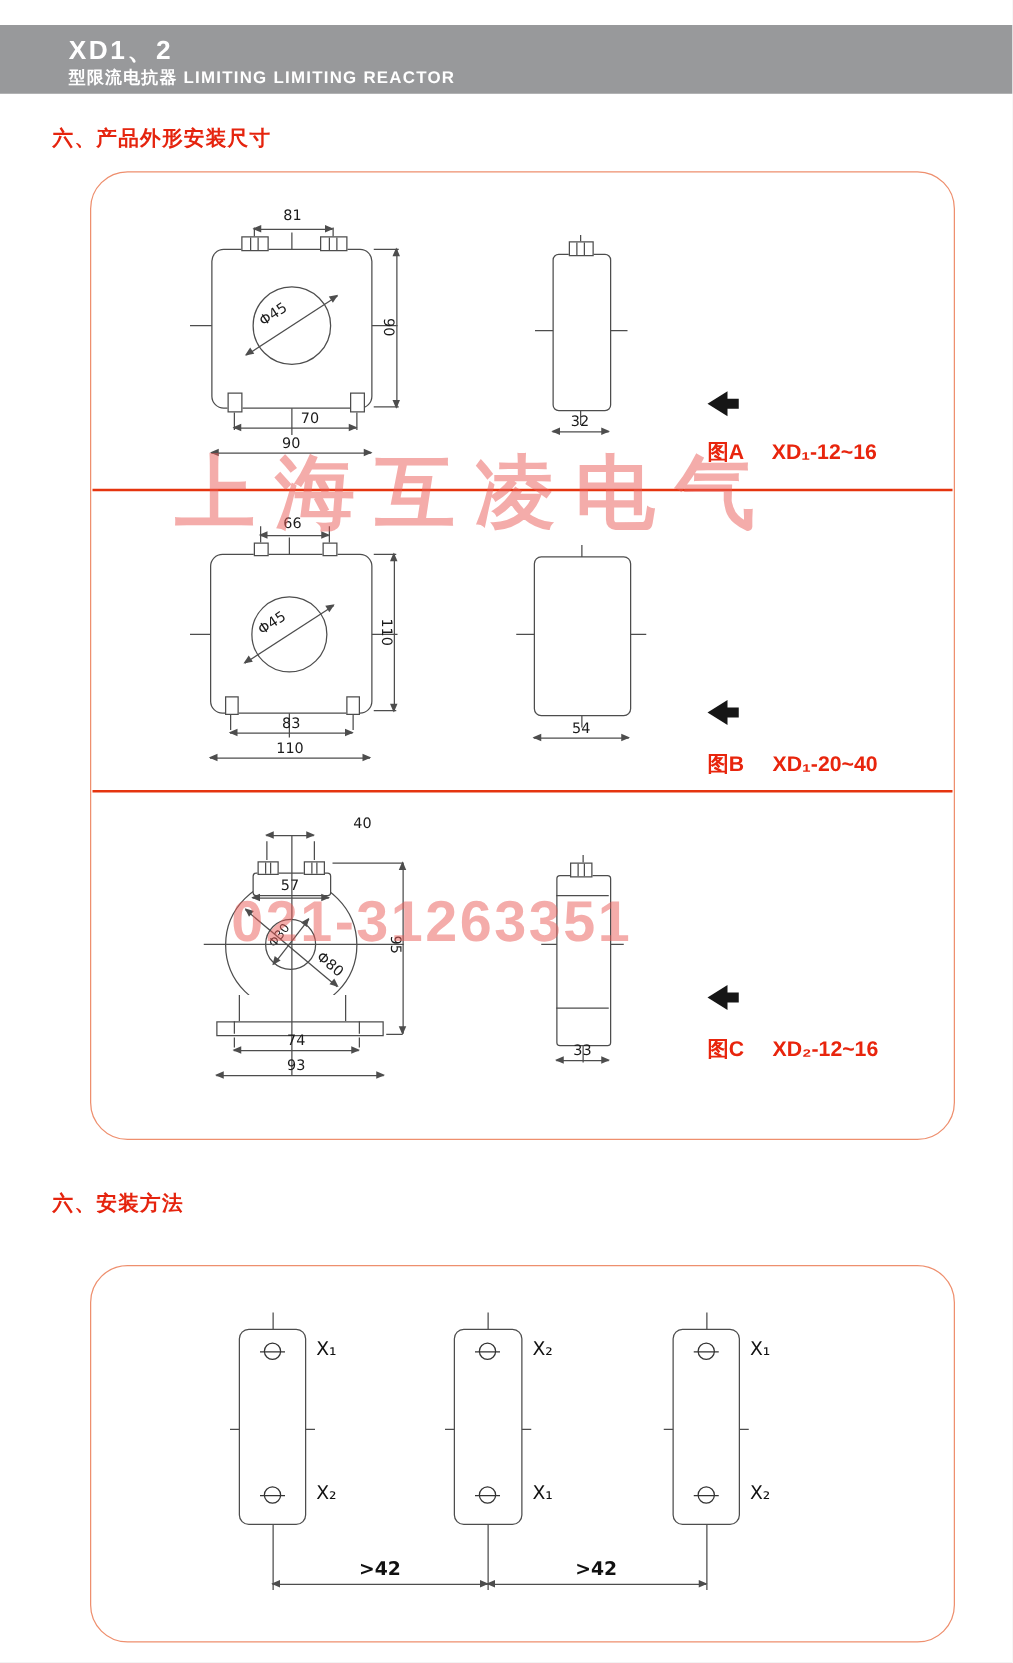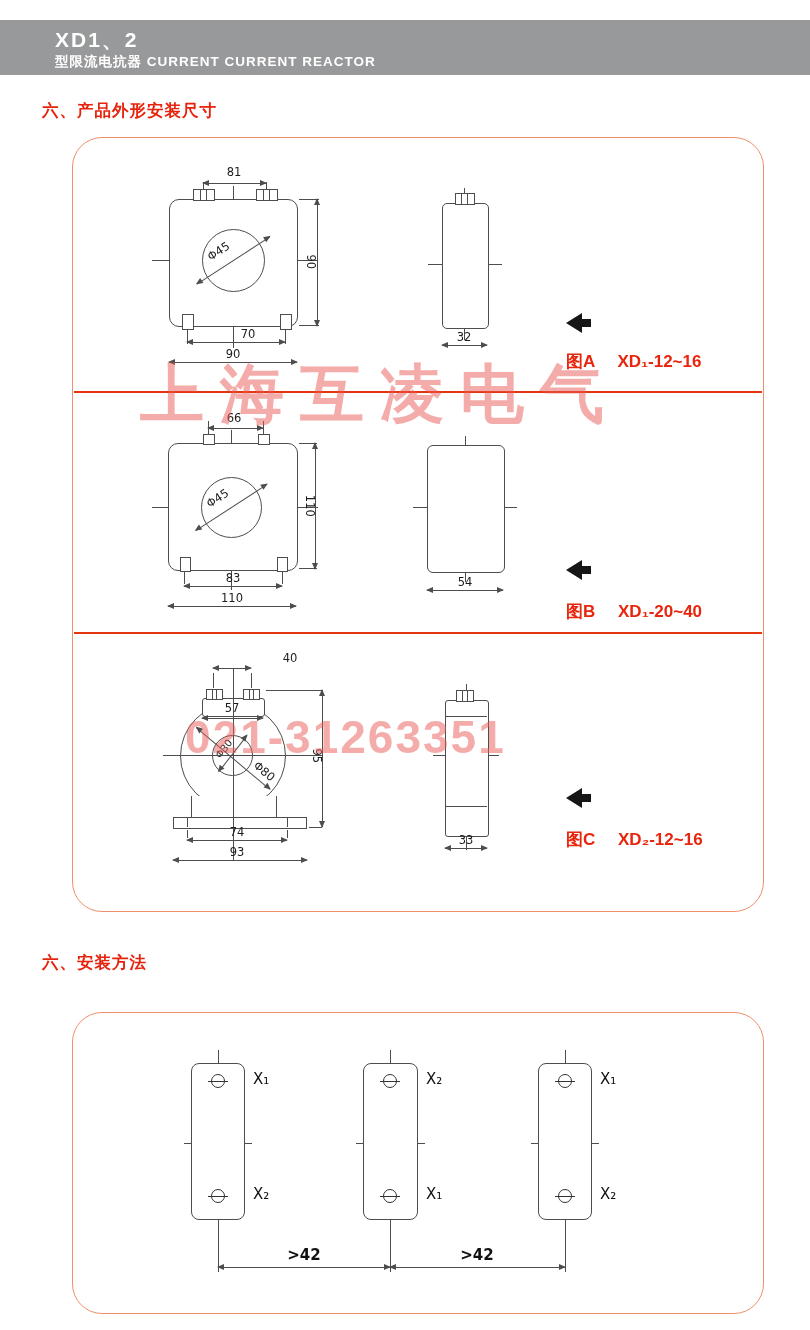--- a/index.html
+++ b/index.html
@@ -58,21 +58,21 @@
   
   .wm{position:absolute;font-weight:bold;color:rgba(233,90,85,0.5);line-height:1;white-space:nowrap;z-index:60;pointer-events:none;}
 </style>
 </head>
 <body>
 
 <div id="page">
 
   <div class="hdrbar"></div>
   <div class="hdr-model">XD1、2</div>
-  <div class="hdr-sub">型限流电抗器 CURRENT CURRENT REACTOR</div>
+  <div class="hdr-sub">型限流电抗器 LIMITING LIMITING REACTOR</div>
 
   <div class="sec" style="top:100px;">六、产品外形安装尺寸</div>
 
   <div class="bigbox" style="left:72px;top:137px;width:690px;height:773px;"></div>
   <div class="sep" style="left:74px;top:391px;width:688px;"></div>
   <div class="sep" style="left:74px;top:632px;width:688px;"></div>
 
   <div class="wm" style="left:140px;top:362px;font-size:64px;letter-spacing:16px;">上海互凌电气</div>
   <div class="wm" style="left:185px;top:714px;font-size:46px;letter-spacing:2px;">021-31263351</div>
 

